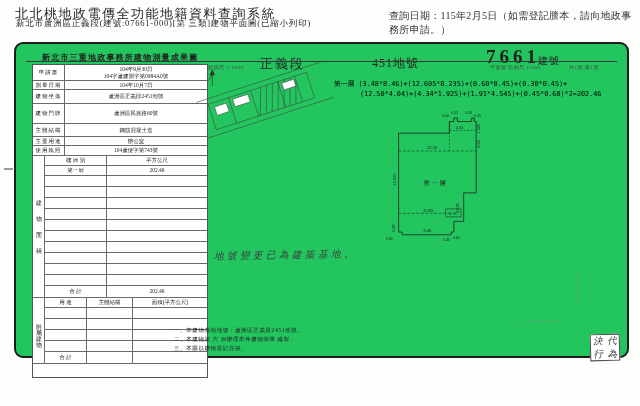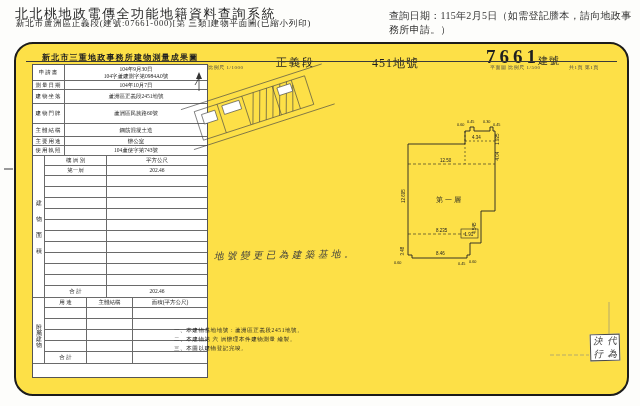--- a/index.html
+++ b/index.html
@@ -6,23 +6,23 @@
   html,body{width:640px;height:406px;overflow:hidden;background:#f6f6f3}
   body{font-family:"Liberation Serif","DejaVu Serif",serif;color:#1f1f1f}
   .page{position:relative;width:640px;height:406px;background:#fdfdfb}
 
   
   .sys-title{position:absolute;left:15px;top:5px;font-size:13px;letter-spacing:1.5px;color:#262626}
   .query-date{position:absolute;left:389px;top:9px;font-size:10px;letter-spacing:.3px;color:#333}
   .doc-line{position:absolute;left:16px;top:18px;font-size:8.5px;letter-spacing:.8px;color:#262626}
 
   
-  .frame{position:absolute;left:14px;top:42px;width:615px;height:354px;border:2px solid #1c1c1c;border-radius:19px;background:#fde047}
+  .frame{position:absolute;left:14px;top:42px;width:615px;height:316px;border:2px solid #1c1c1c;border-radius:9px;background:#22c55e}
   .doc-title{position:absolute;left:26px;top:8px;font-size:8px;font-weight:bold;letter-spacing:1.2px}
-  .sec-name{position:absolute;left:260px;top:11px;font-size:11px;letter-spacing:2px}
+  .sec-name{position:absolute;left:244px;top:11px;font-size:13px;letter-spacing:2px}
   .lot-no{position:absolute;left:356px;top:11px;font-size:12px;letter-spacing:1px}
   .bno{position:absolute;left:470px;top:2px;font-size:19px;font-weight:bold;letter-spacing:4px}
   .bno-label{position:absolute;left:522px;top:10px;font-size:10px;letter-spacing:1px}
   .head-rule{position:absolute;left:10px;right:10px;top:17px;border-top:1px solid #3a3a3a}
   .loc-scale{position:absolute;left:174px;top:20px;font-size:5px;color:#444;letter-spacing:.5px}
   .plan-scale{position:absolute;left:474px;top:20px;font-size:5px;color:#444;letter-spacing:.5px}
   .page-info{position:absolute;left:553px;top:20px;font-size:5px;color:#444;letter-spacing:.5px}
 
   
   .info-table{position:absolute;left:16px;top:20px;width:176px;border:1px solid #555;font-size:5.5px;line-height:1.15;background:#fff}
@@ -199,20 +199,24 @@
           <div class="irow h11">
             <div class="cell a1">合 計</div>
             <div class="cell a2"></div>
             <div class="cell a3"></div>
           </div>
         </div>
       </div>
       <div class="strip"></div>
     </div>
 
+    <div class="formula">
+      <div class="l1">第一層 (3.48*8.46)+(12.695*8.235)+(0.60*0.45)+(0.30*0.45)+</div>
+      <div class="l2">(12.50*4.04)+(4.34*1.925)+(1.91*4.545)+(0.45*0.60)*2=202.46</div>
+    </div>
 
     <div class="hand-note">地號變更已為建築基地。</div>
 
     <div class="notes">
       <div>一、本建物基地地號：蘆洲區正義段2451地號。</div>
       <div>二、本建物第 六 層辦理本件建物測量 繪製。</div>
       <div>三、本圖以建物登記完竣。</div>
     </div>
 
     <svg class="plan-svg" viewBox="0 0 611 350">

